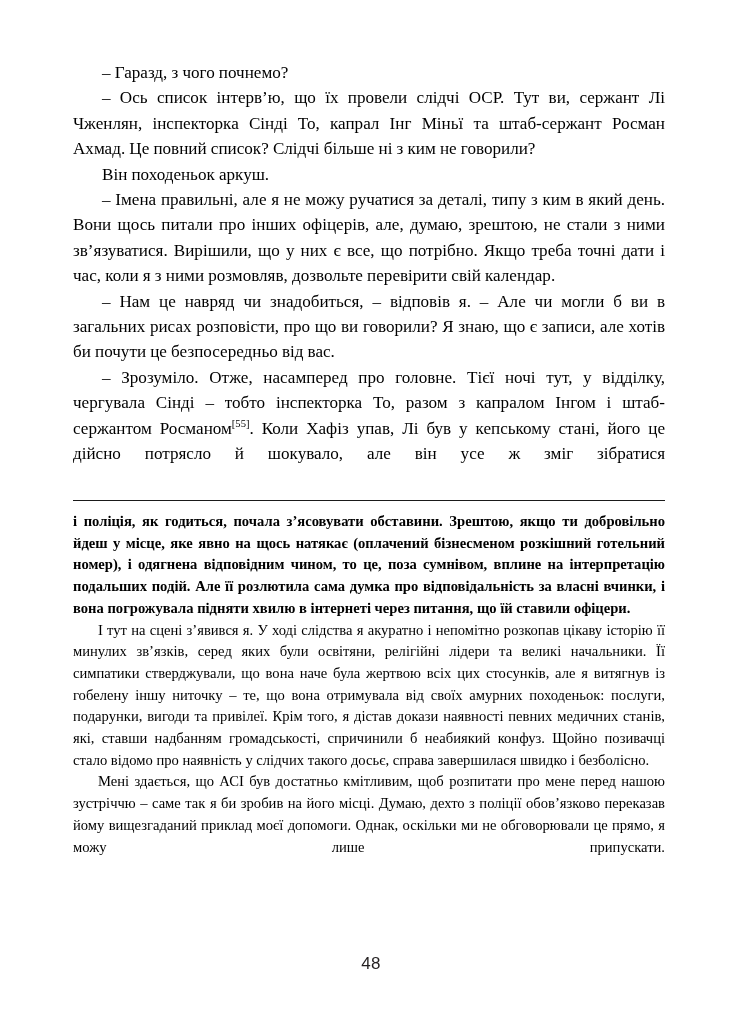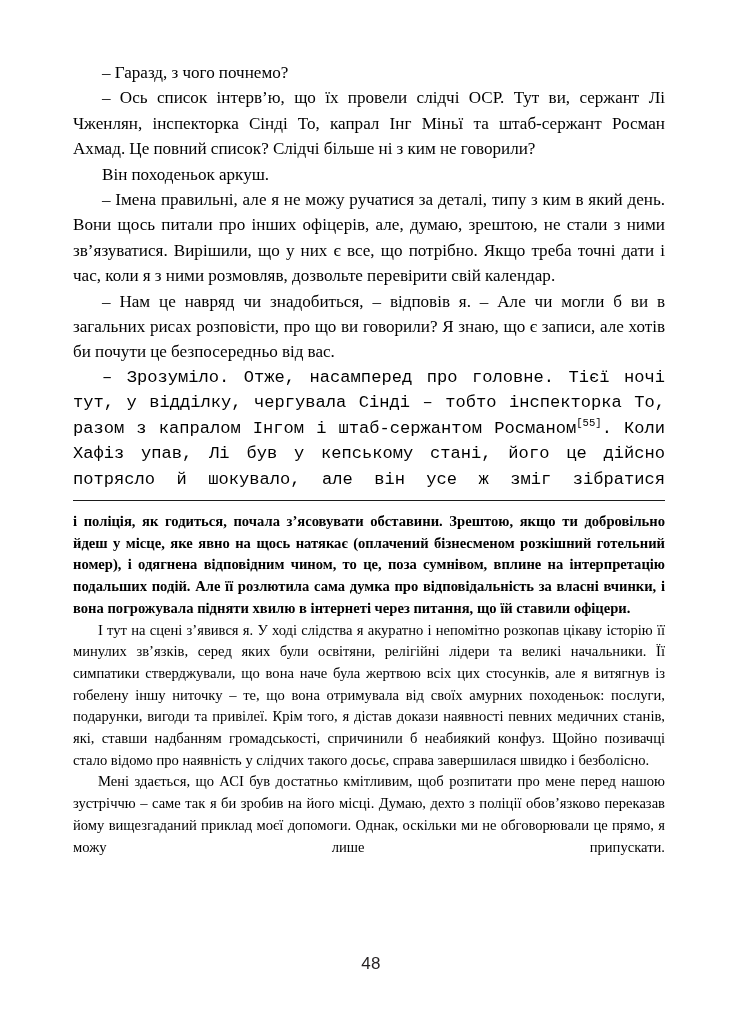--- a/index.html
+++ b/index.html
@@ -38,21 +38,20 @@
     font-size: 17.1px;
     line-height: 25.4px;
     text-align: justify;
     text-indent: 29px;
     -webkit-hyphens: manual;
     hyphens: manual;
     word-spacing: -0.1px;
   }
   .body-block p.last-ragged {
     text-align: justify;
-    font-family: Liberation Mono, monospace;
   }
   .body-block p.last-ragged::after {
     content: "";
     display: inline-block;
     width: 100%;
   }
   
   .divider {
     position: absolute;
     left: 73px;

